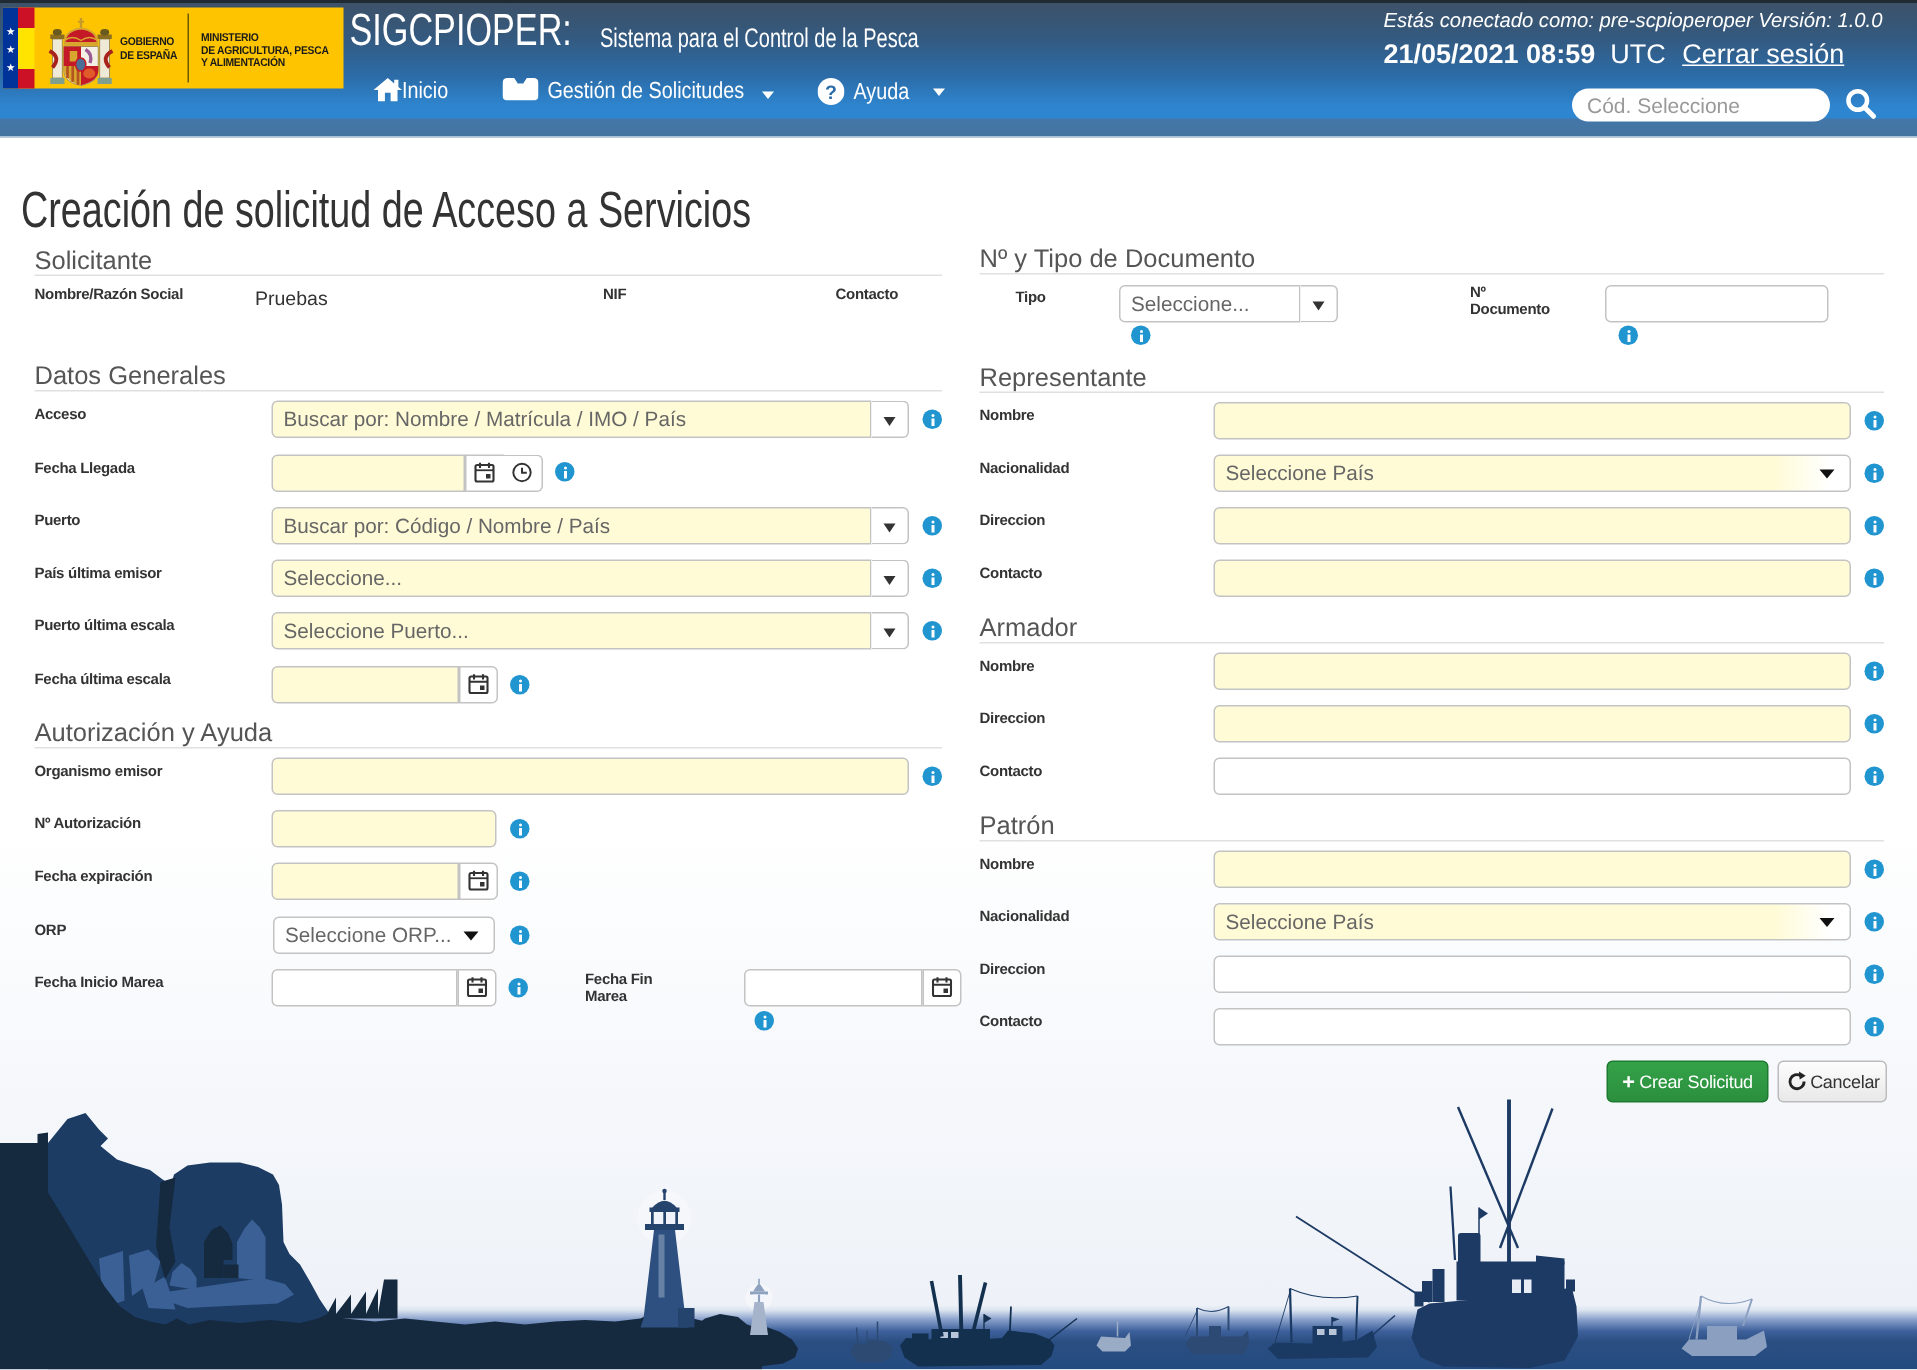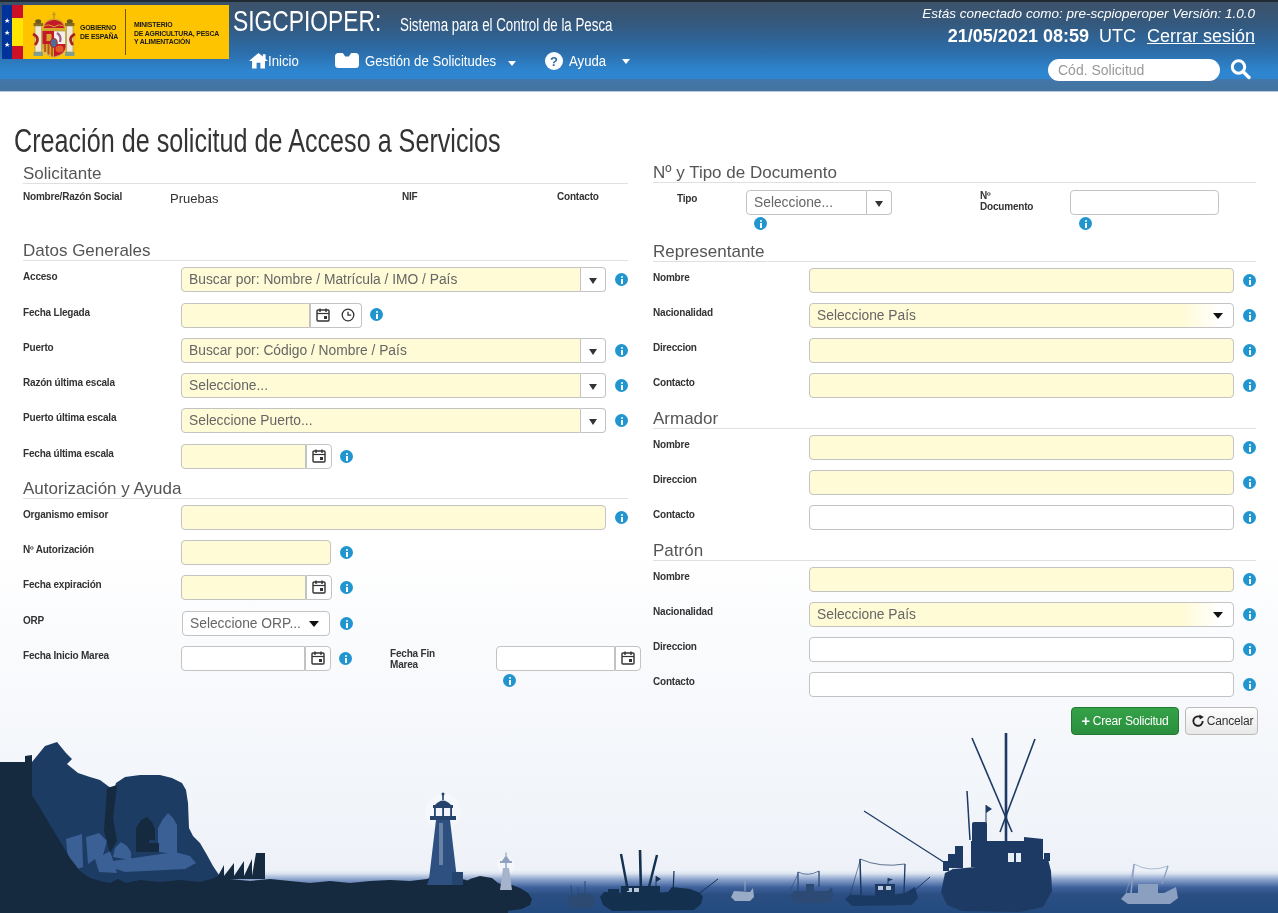--- a/index.html
+++ b/index.html
@@ -14,21 +14,21 @@
   border-top:2px solid #1f2a33; border-bottom:1px solid #b8c9da; }
 #logo { position:absolute; left:2px; top:3px; width:227px; height:54px; background:#ffc400; }
 #logo .eu { position:absolute; left:0; top:0; width:10px; height:54px; background:#003399; color:#fff; }
 #logo .eu span { position:absolute; left:2px; font-size:7px; }
 #logo .flag { position:absolute; left:10px; top:0; width:11px; height:54px; background:linear-gradient(180deg,#cc1126 0%,#cc1126 25%,#ffe400 25%,#ffe400 76%,#cc1126 76%); }
 #logo .divider { position:absolute; left:123px; top:4px; width:1px; height:46px; background:#6b5a00; }
 #logo .t1 { position:absolute; left:78px; top:19px; font-size:7.5px; font-weight:bold; color:#1a1a1a; line-height:8.5px; letter-spacing:-0.2px; transform:scaleX(0.92); transform-origin:left top; }
 #logo .t2 { position:absolute; left:132px; top:16px; font-size:7.5px; font-weight:bold; color:#1a1a1a; line-height:8.5px; letter-spacing:-0.2px; transform:scaleX(0.92); transform-origin:left top; white-space:nowrap; }
 #brand-big { position:absolute; left:233px; top:2px; color:#fff; font-size:30px; transform:scaleX(0.76); transform-origin:left top; white-space:nowrap; }
 #brand-small { position:absolute; left:400px; top:13px; color:#fff; font-size:18px; transform:scaleX(0.74); transform-origin:left top; white-space:nowrap; }
-#topinfo { position:absolute; right:23px; top:4px; text-align:right; color:#fff; font-size:13.5px; }
+#topinfo { position:absolute; right:23px; top:4px; text-align:left; color:#fff; font-size:13.5px; }
 #topinfo .l1 { font-style:italic; }
 #topinfo .l2 { margin-top:5px; font-style:normal; }
 #topinfo .l2 b { font-weight:bold; }
 #topinfo .l2 .cs { text-decoration:underline; margin-left:6px; }
 #nav { position:absolute; left:0; top:48px; color:#fff; font-size:15.5px; height:22px; }
 #nav .item { position:absolute; white-space:nowrap; }
 #nav .ntxt { display:inline-block; transform:scaleX(0.85); transform-origin:left center; }
 .caret { display:inline-block; width:0; height:0; border-left:4px solid transparent; border-right:4px solid transparent; border-top:5px solid #fff; vertical-align:middle; margin-left:5px; }
 #srch { position:absolute; left:1048px; top:57px; width:172px; height:22px; background:#fff; border-radius:11px; color:#999; font-size:14px; line-height:22px; padding-left:10px; }
 
@@ -120,21 +120,21 @@
             <path d="M9.5 0 L13.8 3.6 L13.8 1.2 L16.6 1.2 L16.6 6 L19 8 L16 8 L16 15.5 L11.4 15.5 L11.4 9.8 L7.6 9.8 L7.6 15.5 L3 15.5 L3 8 L0 8 Z" fill="#fff"></path>
           </svg><span class="ntxt">Inicio</span></span>
       <span class="item" style="left:335px;top:2px"><svg width="24" height="15" viewBox="0 0 24 15" style="vertical-align:-2px;margin-right:6px">
             <path d="M3.5,0 Q0,0 0,3.5 L0,11.5 Q0,15 3.5,15 L20.5,15 Q24,15 24,11.5 L24,3.5 Q24,0 20.5,0 L16.2,0 L13.8,3.6 L10.2,3.6 L7.8,0 Z" fill="#fff"></path>
           </svg><span class="ntxt">Gestión de Solicitudes</span><span class="caret" style="position:absolute;left:168px;top:9px"></span></span>
       <span class="item" style="left:545px;top:2px"><svg width="18" height="18" viewBox="0 0 18 18" style="vertical-align:-4px;margin-right:6px">
             <circle cx="9" cy="9" r="9" fill="#fff"></circle>
             <text x="9" y="13.8" font-size="13" font-weight="bold" text-anchor="middle" fill="#2c6ca8" font-family="Liberation Sans">?</text>
           </svg><span class="ntxt">Ayuda&nbsp;</span><span class="caret"></span></span>
     </div>
-    <div id="srch">Cód. Solicitud</div>
+    <div id="srch">Cód. Seleccione</div>
     <svg style="position:absolute;left:1229px;top:56px" width="23" height="22" viewBox="0 0 23 22">
         <circle cx="9.5" cy="9" r="6.2" fill="none" stroke="#fff" stroke-width="3"></circle>
         <line x1="14" y1="13.5" x2="20" y2="19.5" stroke="#fff" stroke-width="3.4" stroke-linecap="round"></line>
       </svg>
   </div>
 
   <h1 class="title">Creación de solicitud de Acceso a Servicios</h1>
 
   <div id="formarea">
 
@@ -166,21 +166,21 @@
           <circle cx="7" cy="7" r="5.8" fill="none" stroke="#333" stroke-width="1.3"></circle>
           <path d="M7 3.8 L7 7.2 L10.2 7.2" fill="none" stroke="#333" stroke-width="1.3"></path>
         </svg></div>
     <div class="info" style="left:370px;top:308px"></div>
 
     <div class="lbl" style="left:23px;top:342px">Puerto</div>
     <div class="inp attached" style="left:181px;top:338px;width:400px">Buscar por: Código / Nombre / País</div>
     <div class="combo-btn" style="left:581px;top:338px"></div>
     <div class="info" style="left:615px;top:344px"></div>
 
-    <div class="lbl" style="left:23px;top:377px">Razón última escala</div>
+    <div class="lbl" style="left:23px;top:377px">País última emisor</div>
     <div class="inp attached" style="left:181px;top:373px;width:400px">Seleccione...</div>
     <div class="combo-btn" style="left:581px;top:373px"></div>
     <div class="info" style="left:615px;top:379px"></div>
 
     <div class="lbl" style="left:23px;top:412px">Puerto última escala</div>
     <div class="inp attached" style="left:181px;top:408px;width:400px">Seleccione Puerto...</div>
     <div class="combo-btn" style="left:581px;top:408px"></div>
     <div class="info" style="left:615px;top:414px"></div>
 
     <div class="lbl" style="left:23px;top:448px">Fecha última escala</div>

